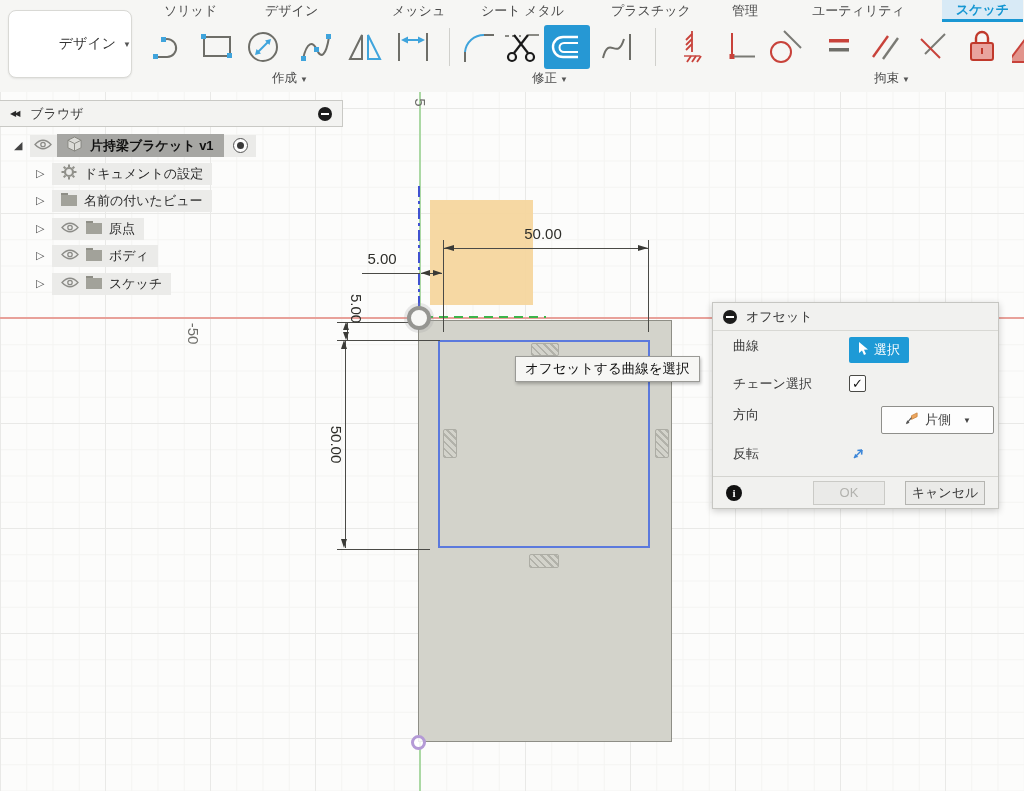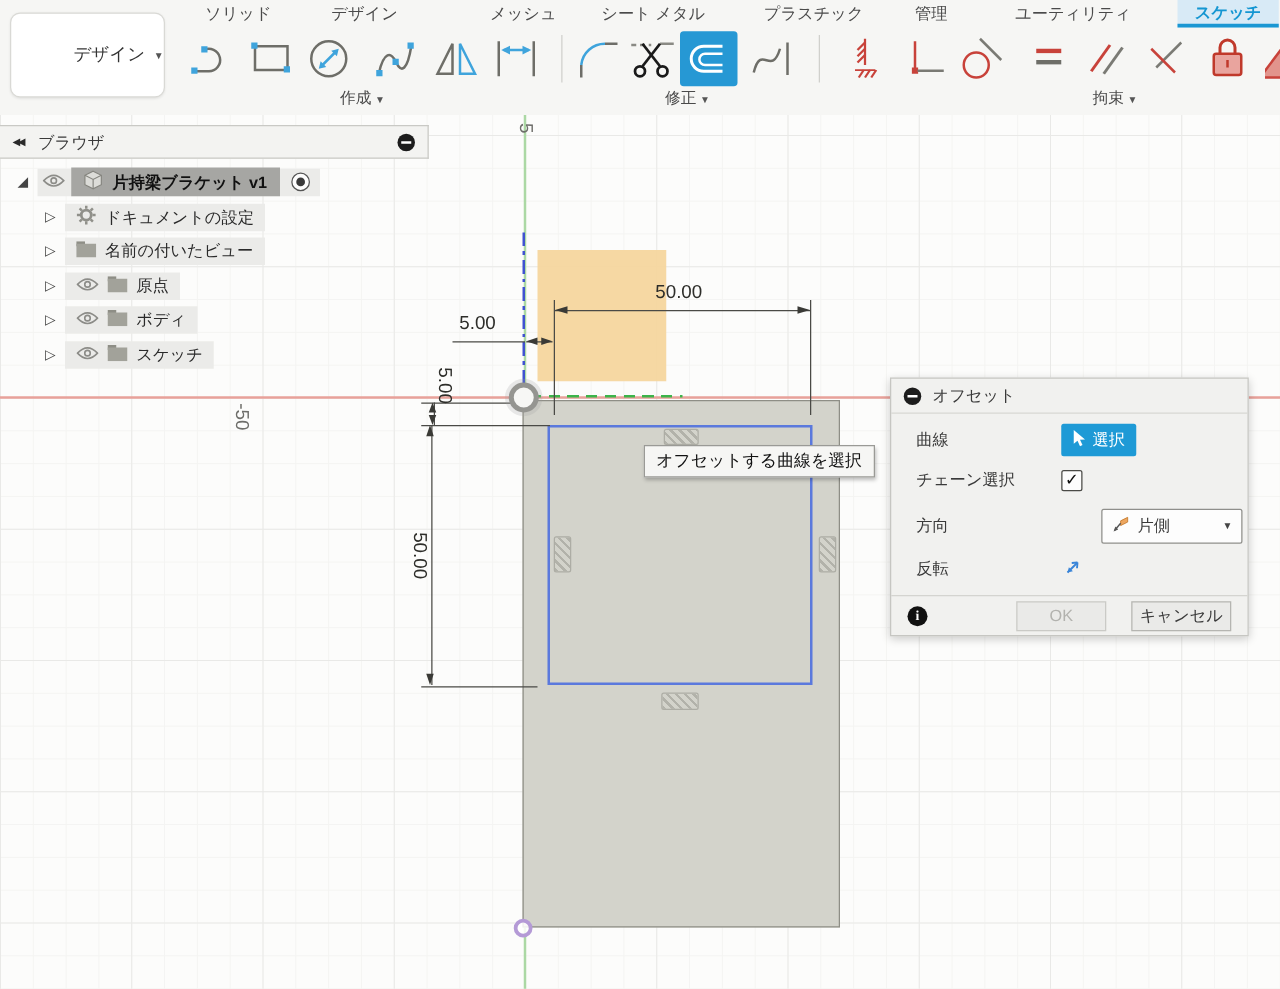--- a/index.html
+++ b/index.html
@@ -82,28 +82,28 @@
       font-size:13px;color:#111;font-weight:bold;}
   .radio{width:13px;height:13px;border:1.5px solid #555;border-radius:50%;background:#fdfdfd;
       display:flex;align-items:center;justify-content:center;margin:0 4px;}
   .radio>div{width:7px;height:7px;background:#3a3a3a;border-radius:50%;}
 
   
   #dialog{position:absolute;left:712px;top:302px;width:287px;height:207px;background:#f1f1ef;border:1px solid #c6c6c2;
       box-shadow:0 2px 7px rgba(0,0,0,.2);box-sizing:border-box;font-size:13px;}
   #dialog-header{height:27px;display:flex;align-items:center;gap:9px;padding:0 10px;border-bottom:1px solid #d8d8d4;}
   #dialog-body{padding:0 0 0 20px;}
-  .drow{display:flex;align-items:center;}
+  .drow{display:flex;align-items:flex-start;}
   .dlabel{width:116px;flex:none;color:#3a3a3a;}
   #select-btn{width:60px;height:26px;background:#1e9ad6;border-radius:2px;display:flex;align-items:center;
       justify-content:center;gap:5px;color:#fff;}
   .checkbox{width:15px;height:15px;background:#fdfdfd;border:1.5px solid #4a4a46;border-radius:2px;
       display:flex;align-items:center;justify-content:center;font-size:13px;color:#111;font-weight:bold;}
   #dir-select{width:113px;height:28px;background:#fdfdfd;border:1px solid #8f8f8b;border-radius:2px;
-      display:flex;align-items:center;gap:6px;padding:0 7px;box-sizing:border-box;}
+      display:flex;align-items:center;gap:6px;padding:0 22px;box-sizing:border-box;}
   #dir-select .caret{margin-left:auto;font-size:8px;color:#444;}
   #dialog-footer{position:absolute;left:0;right:0;bottom:0;height:31px;border-top:1px solid #d4d4d0;
       display:flex;align-items:center;padding:0 13px;}
   .info-icon{width:16px;height:16px;border-radius:50%;background:#111;color:#fff;font-size:11px;font-weight:bold;
       display:flex;align-items:center;justify-content:center;font-family:"Liberation Serif",serif;}
   .dbtn{height:22px;display:flex;align-items:center;justify-content:center;font-size:13px;background:#eaeae8;
       border:1px solid #b5b5b1;}
   #ok-btn{width:70px;color:#b2b2ae;border-color:#cacac6;margin-left:auto;}
   #cancel-btn{width:78px;color:#3a3a3a;margin-left:20px;}
 </style>

